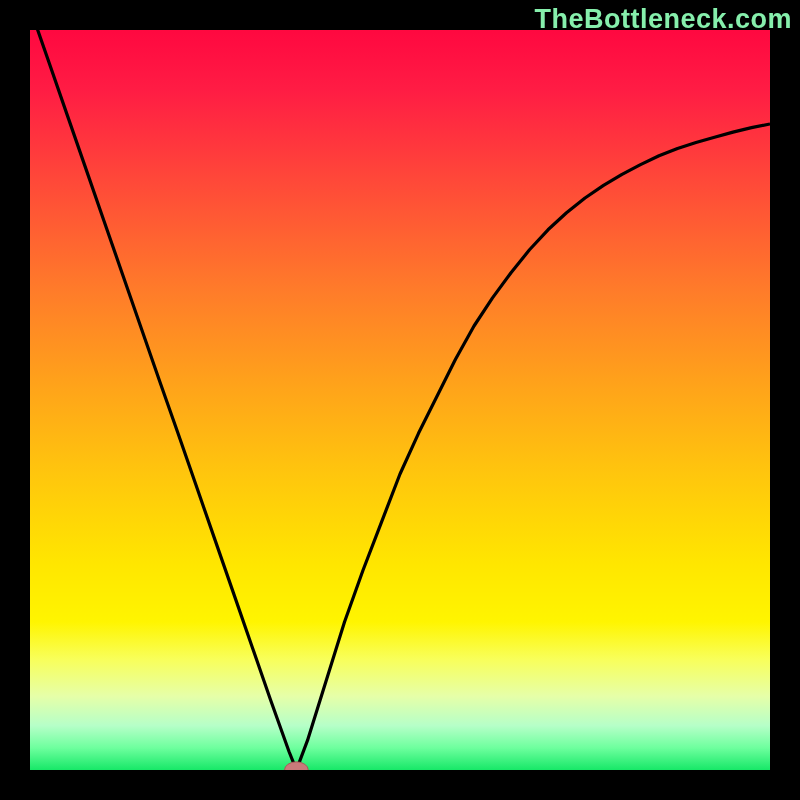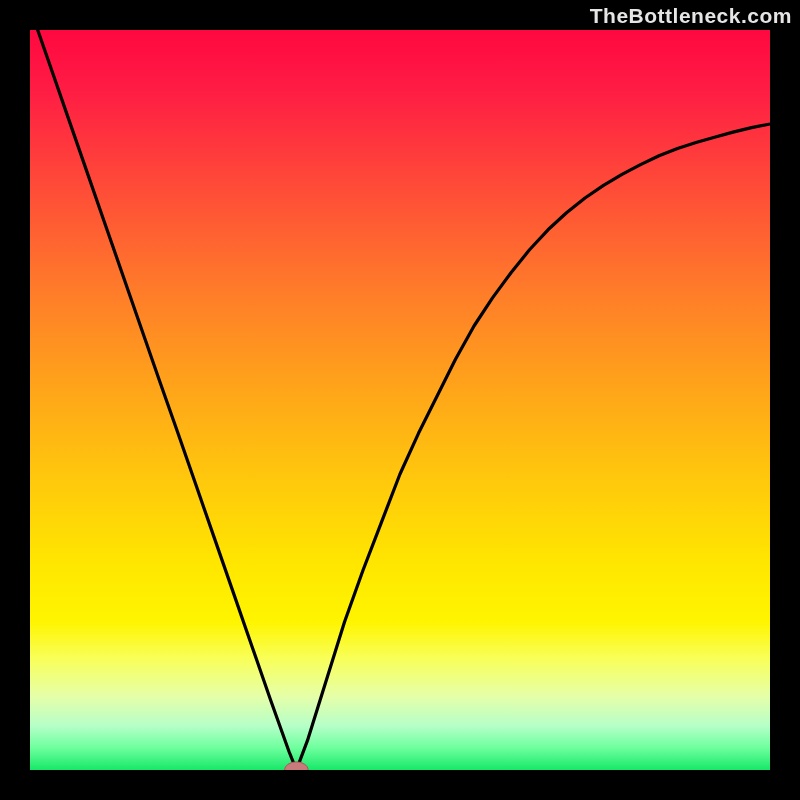--- a/index.html
+++ b/index.html
@@ -26,22 +26,22 @@
   }
   .plot-area svg {
     display: block;
     width: 740px;
     height: 740px;
   }
   .watermark {
     position: absolute;
     top: 4px;
     right: 8px;
-    color: #e5e5e5;
-    font-size: 21px;
+    color: #86efac;
+    font-size: 27px;
     font-weight: 600;
     letter-spacing: 0.5px;
     user-select: none;
   }
 </style>
 </head>
 <body>
 
 <div class="frame">
 

